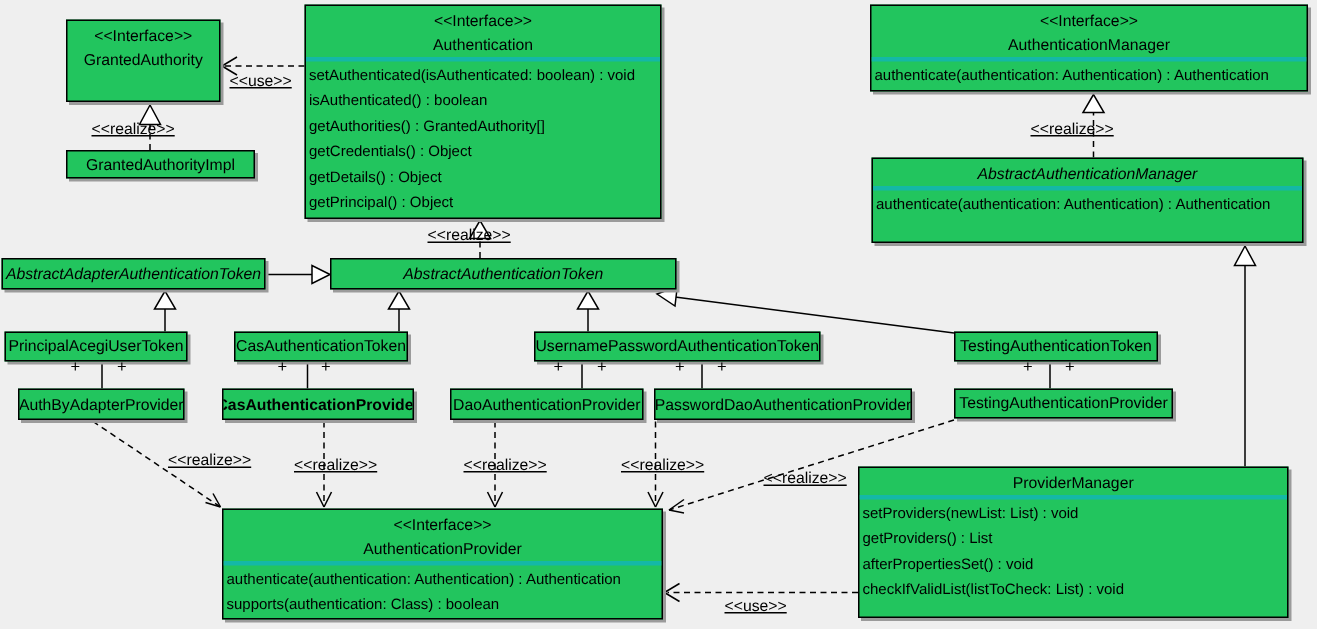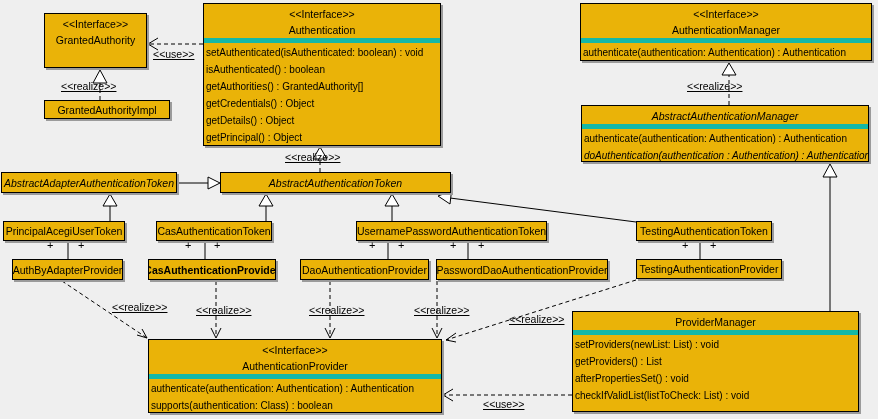--- a/index.html
+++ b/index.html
@@ -1,24 +1,24 @@
 <!DOCTYPE html>
 <html><head>
 <meta charset="utf-8">
 <style>
   html,body{margin:0;padding:0;}
   body{background:#efefef;font-family:"Liberation Sans",sans-serif;}
   #canvas{position:relative;width:878px;height:419px;background:#efefef;overflow:hidden;}
 
-  .cls{position:absolute;box-sizing:border-box;background:#eab308;border:1px solid #000;
+  .cls{position:absolute;box-sizing:border-box;background:#22c55e;border:1px solid #000;
        box-shadow:2px 2px 0 #9b9b9b;font-size:10.5px;color:#000;overflow:hidden;}
   .hdr{text-align:center;padding-top:3px;}
   .stereo{line-height:15px;white-space:nowrap;}
   .cname{line-height:16px;white-space:nowrap;}
-  .methods{border-top:5px solid #14b8a6;padding:1px 2px 0 2px;}
+  .methods{border-top:3px solid #14b8a6;padding:1px 2px 0 2px;}
   .m{white-space:nowrap;line-height:17px;font-size:10px;}
   .simple{display:flex;align-items:center;justify-content:center;}
   .simple .cname{padding:0;}
   .it{font-style:italic;}
 
   .elabel{position:absolute;font-size:10.5px;color:#000;white-space:nowrap;text-decoration:underline;}
   .plus{position:absolute;font-size:11px;color:#000;}
 
   svg line{stroke:#000;stroke-width:1;}
   svg .d{stroke-dasharray:4 3;}
@@ -116,21 +116,20 @@
       <div class="m">authenticate(authentication: Authentication) : Authentication</div>
     </div>
   </div>
 
   <div class="cls" style="left:581px;top:105px;width:288px;height:57px;">
     <div class="hdr" style="padding-top:2px;">
       <div class="cname it">AbstractAuthenticationManager</div>
     </div>
     <div class="methods">
       <div class="m">authenticate(authentication: Authentication) : Authentication</div>
-      <div class="m it">doAuthentication(authentication : Authentication) : Authentication</div>
     </div>
   </div>
 
   <div class="cls simple" style="left:1px;top:172px;width:176px;height:21px;">
     <div class="cname it">AbstractAdapterAuthenticationToken</div>
   </div>
 
   <div class="cls simple" style="left:220px;top:172px;width:231px;height:21px;">
     <div class="cname it">AbstractAuthenticationToken</div>
   </div>

